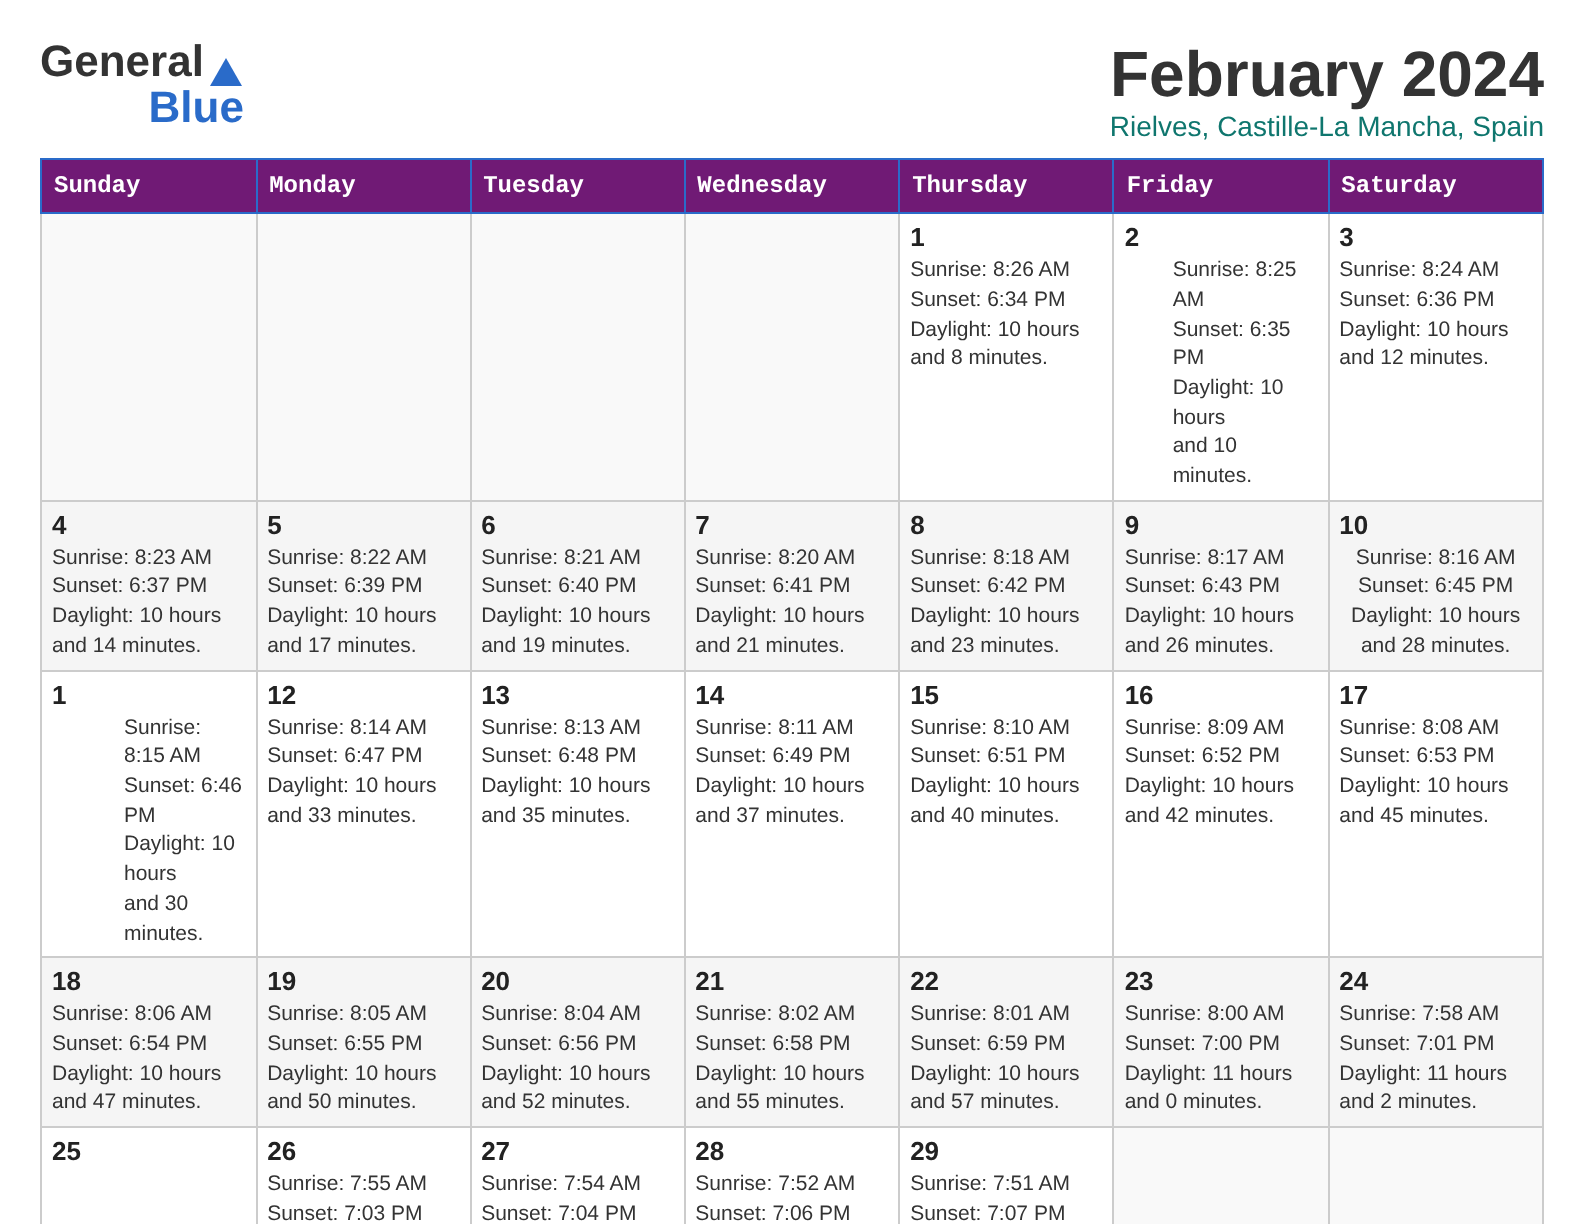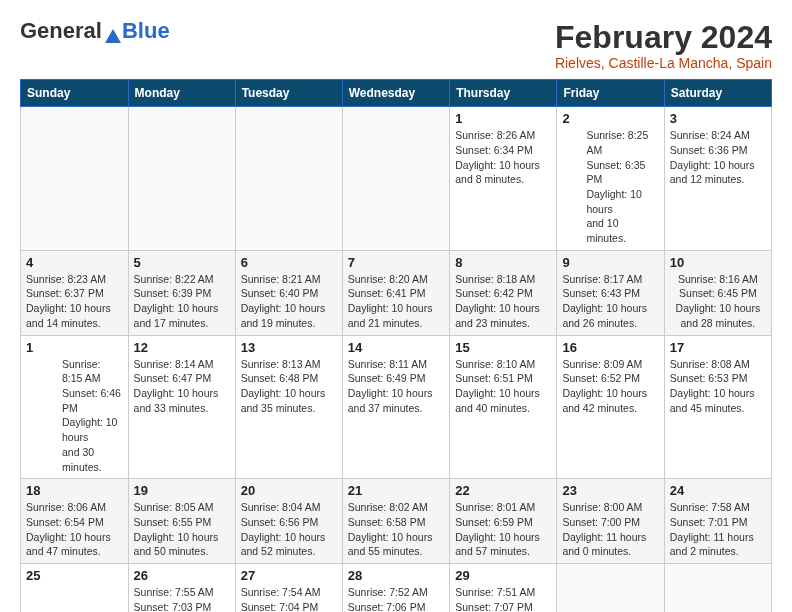--- a/index.html
+++ b/index.html
@@ -11,20 +11,21 @@
       padding: 20px;
     }
     .header-area {
       display: flex;
       justify-content: space-between;
       align-items: flex-start;
       margin-bottom: 8px;
     }
     .logo {
       display: flex;
+      flex-direction: column;
       align-items: flex-end;
     }
     .logo-general {
       font-size: 22px;
       font-weight: bold;
       color: #333;
       line-height: 1;
     }
     .logo-blue {
       font-size: 22px;
@@ -36,34 +37,35 @@
       text-align: right;
     }
     .month-title {
       font-size: 32px;
       font-weight: bold;
       color: #333;
       line-height: 1.1;
     }
     .subtitle {
       font-size: 14px;
-      color: #c2410c;
+      color: #0f766e;
     }
     table {
       width: 100%;
       border-collapse: collapse;
       font-size: 11px;
     }
     th {
-      background-color: #0c4a6e;
+      background-color: #701a75;
       color: #fff;
       text-align: left;
       padding: 6px 6px;
       font-size: 12px;
       border: 1px solid #2a6bc9;
+      font-family: Liberation Mono, monospace;
     }
     td {
       border: 1px solid #ccc;
       vertical-align: top;
       padding: 4px 5px;
       width: 108px;
       min-height: 85px;
       height: 85px;
       background: #fff;
     }

